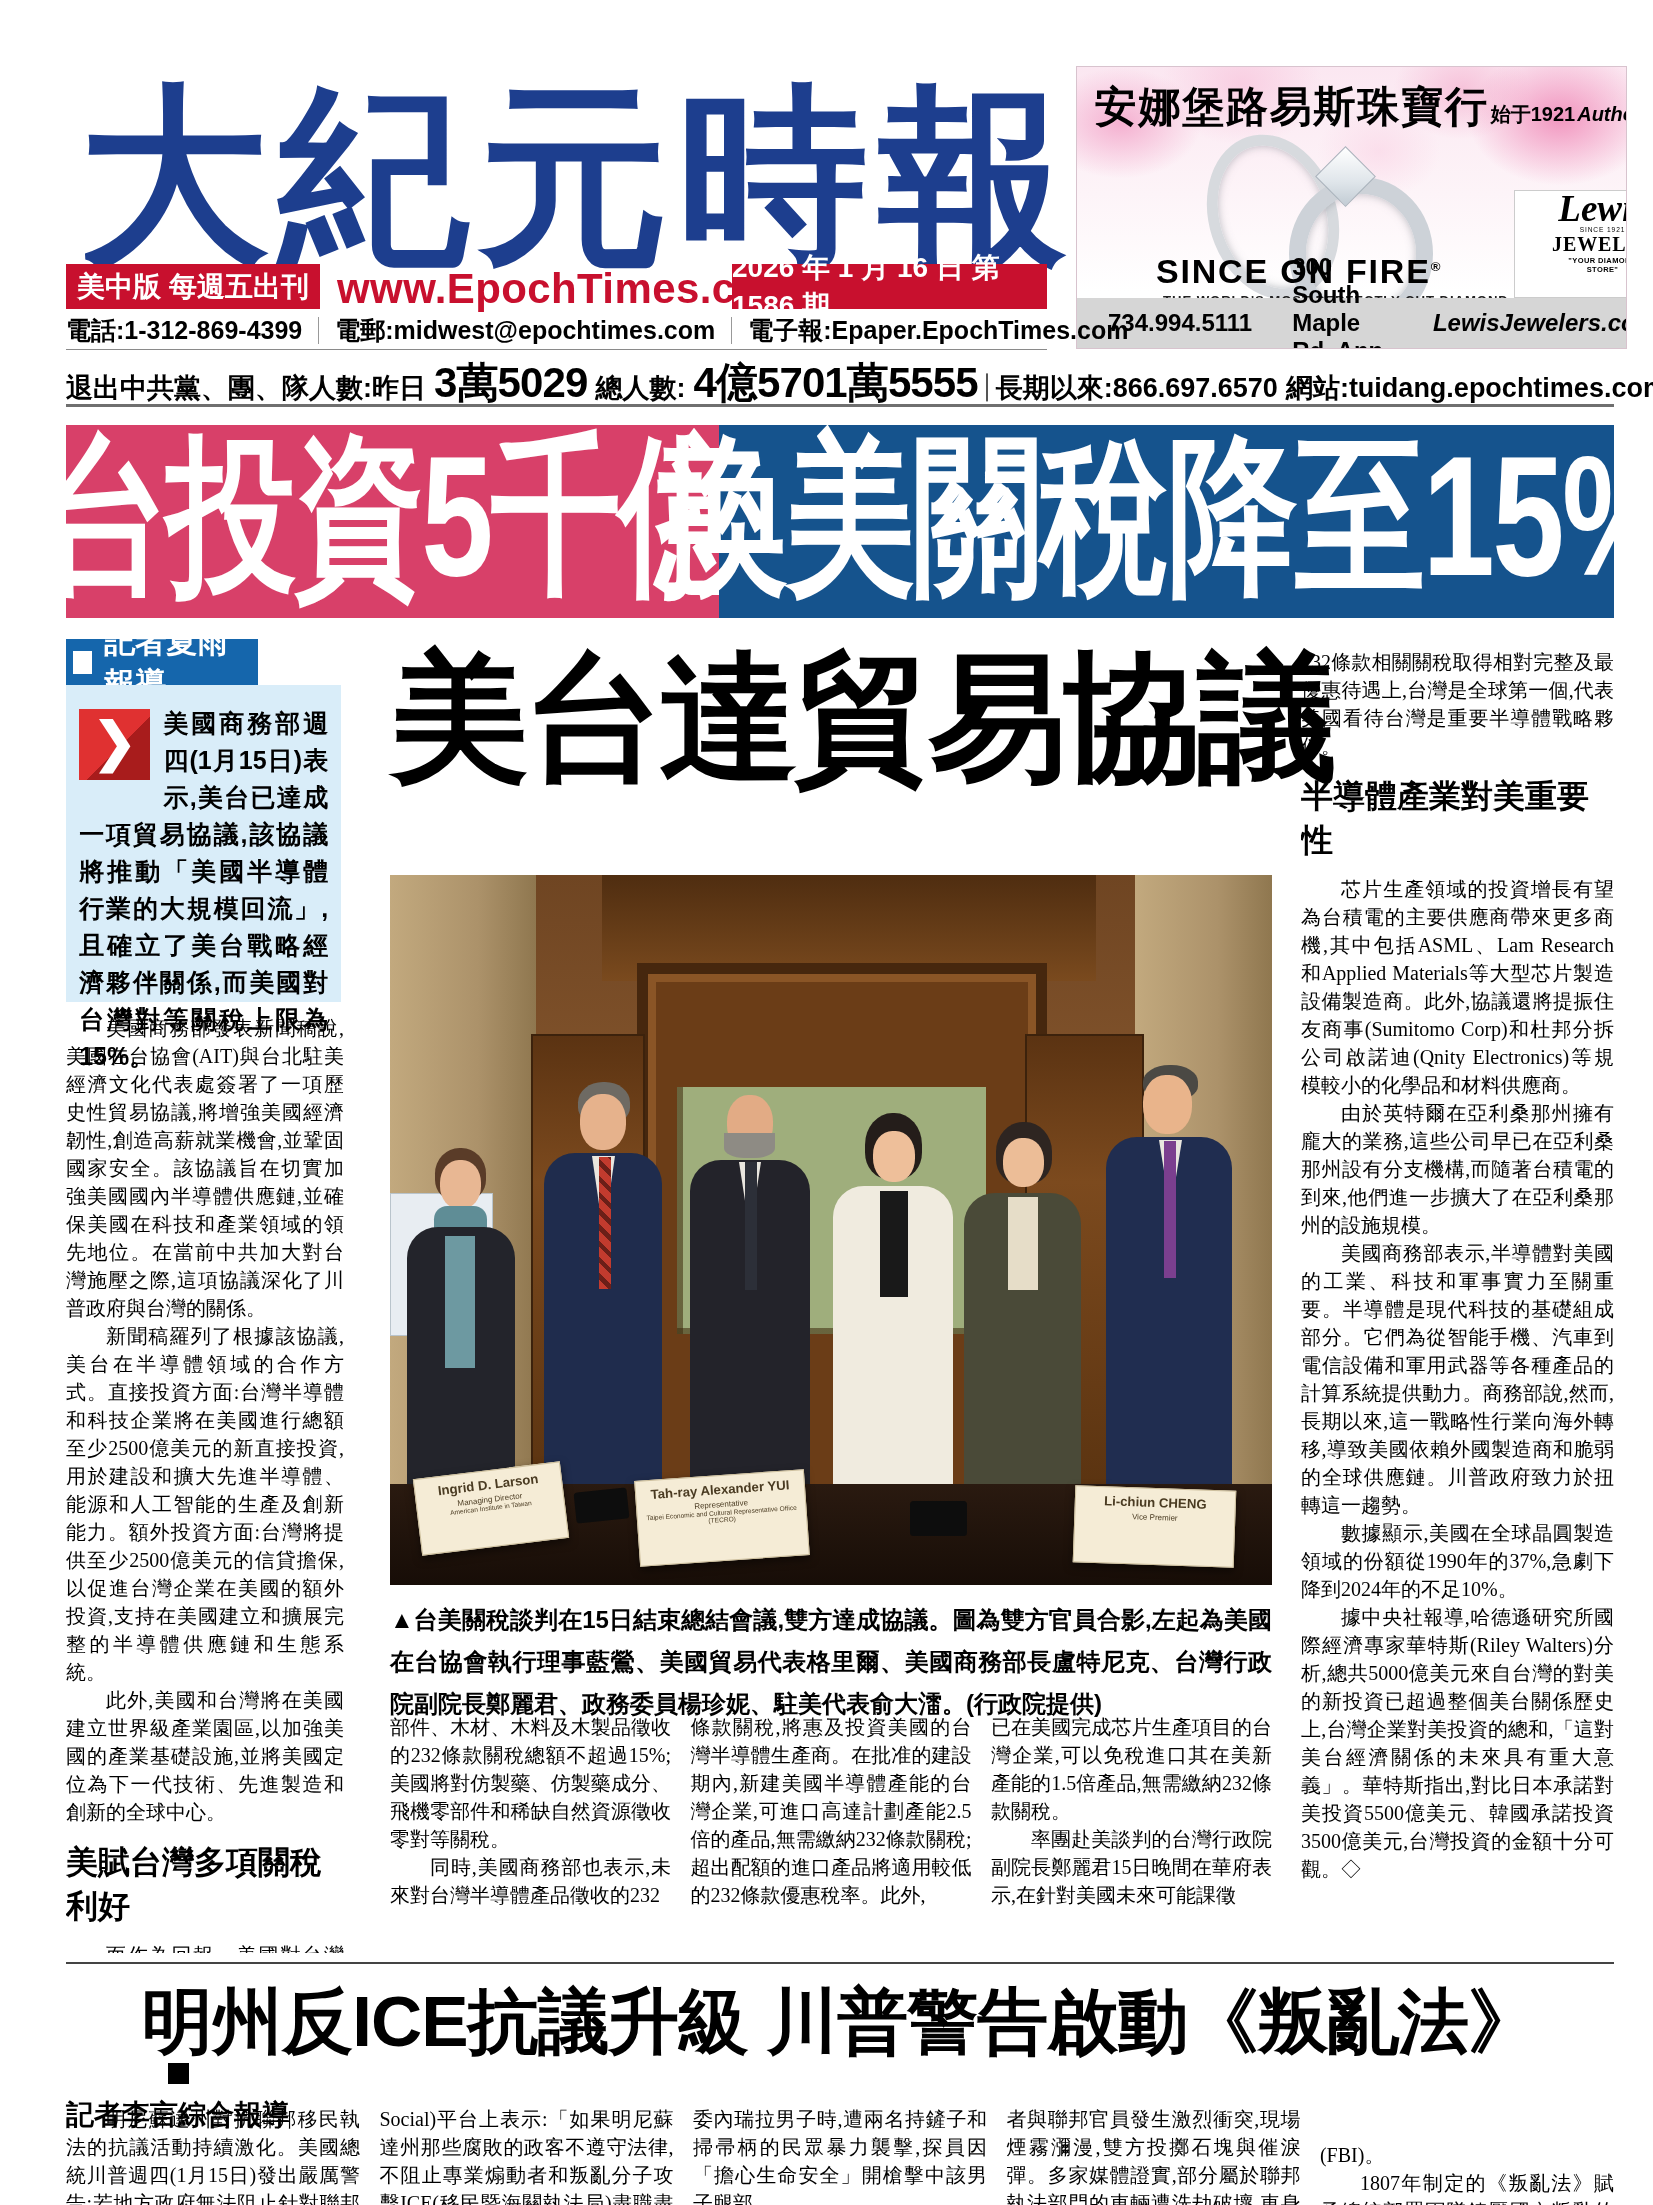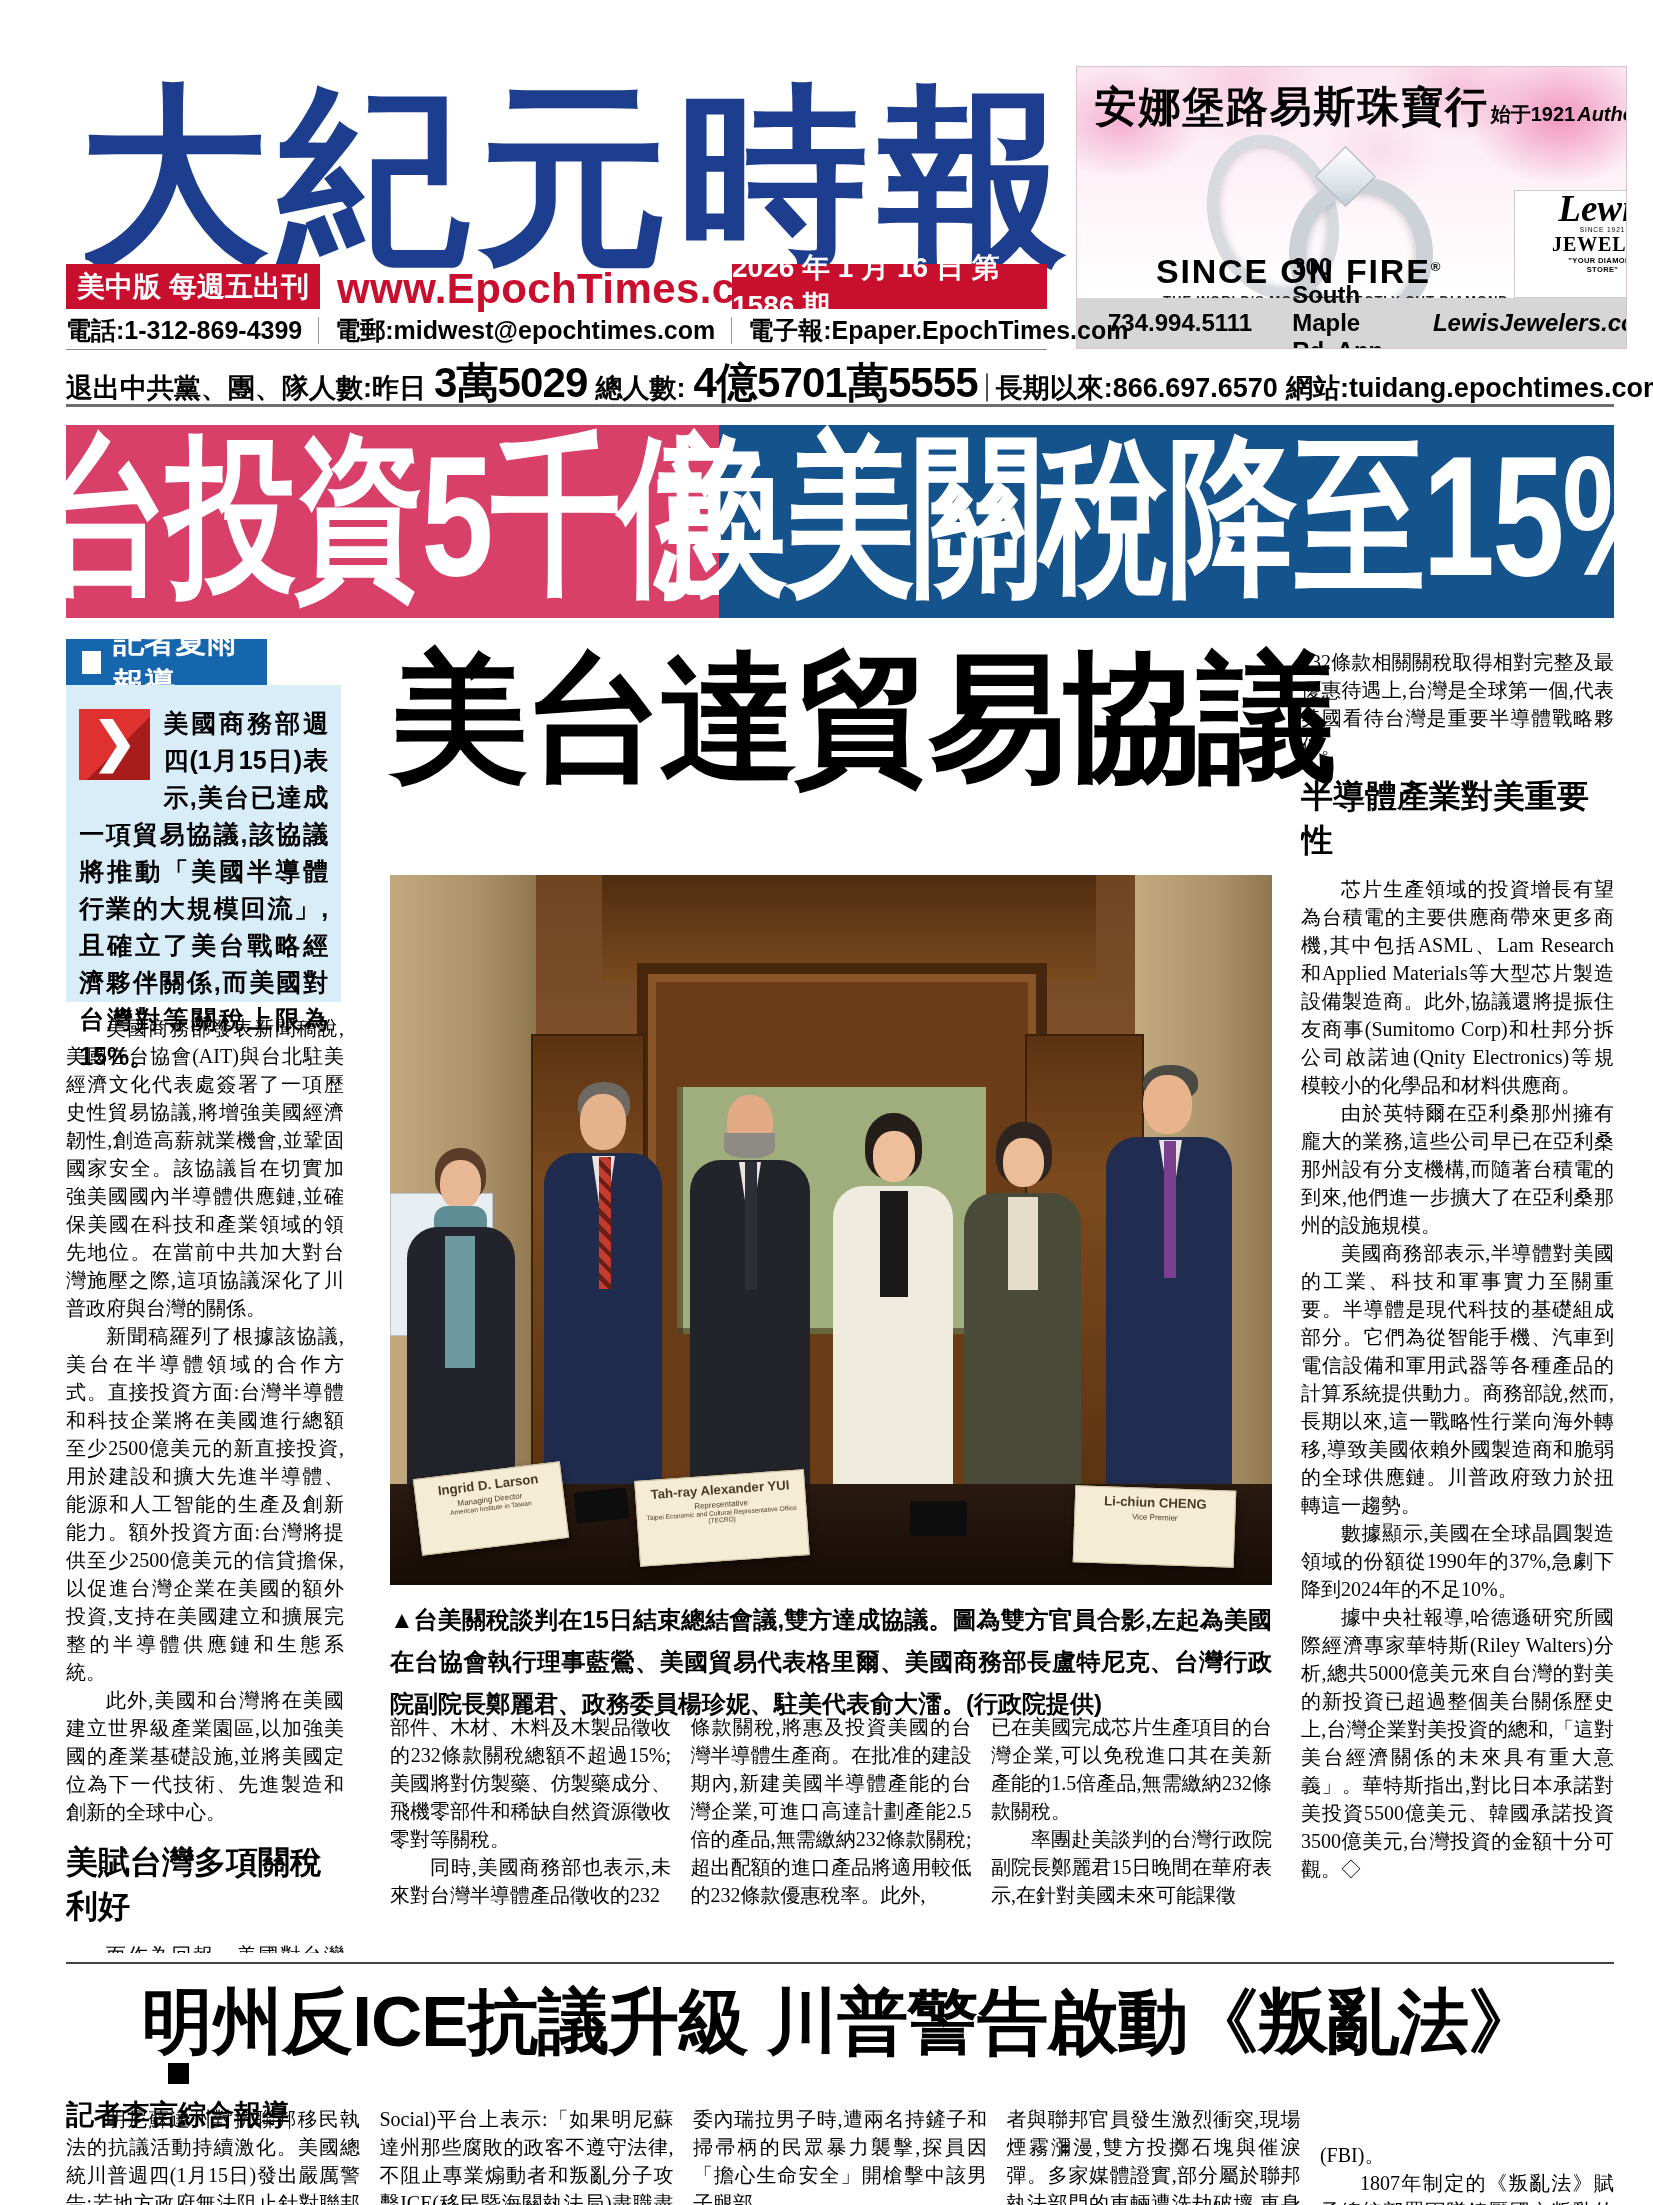--- a/index.html
+++ b/index.html
@@ -39,21 +39,21 @@
   .lewisbox{background:rgba(255,255,255,.92);border:0.4px solid #ccc;text-align:center;padding-left:37px;}
   .lewis-script{font-family:"Liberation Serif", serif;font-style:italic;font-weight:bold;font-size:37px;line-height:35px;}
   .lewis-jew{font-family:"Liberation Serif", serif;font-weight:bold;font-size:20px;letter-spacing:0.9px;line-height:23px;}
   .lewis-tag{font-size:7.5px;font-weight:bold;letter-spacing:0.4px;}
   .lewis-since{font-size:6.6px;letter-spacing:0.9px;}
   .jewelbar{background:#d6d6d6;display:flex;align-items:center;gap:40px;font-weight:bold;font-size:24px;padding-left:31px;}
   
   .banner span{display:block;color:#fff;font-weight:900;font-size:130px;line-height:139px;
                letter-spacing:-2.6px;transform:scaleY(1.32);transform-origin:center top;white-space:nowrap;text-align:center;}
   
-  .repbar{background:#1566ac;color:#fff;font-weight:bold;font-size:31px;display:flex;align-items:center;gap:12.3px;padding-left:16px;}
+  .repbar{background:#1566ac;color:#fff;font-weight:bold;font-size:31px;display:flex;align-items:center;gap:12.3px;padding-left:7px;}
   .repbar .sq{width:23px;height:23px;background:#fff;display:inline-block;}
   .introbox{background:#d9edf9;padding:20px 13.2px 13.2px 13.2px;}
   .introbox .txt{font-size:25px;line-height:37px;font-weight:bold;text-align:justify;}
   .arrowicon{float:left;width:71px;height:71px;background:linear-gradient(135deg,#e03131 55%,#a81c1c 55%);
              margin:4.4px 13.2px 4.4px 0;display:flex;align-items:center;justify-content:center;}
   .arrowicon span{color:#fff;font-size:53px;font-weight:900;line-height:53px;transform:translateY(-3.5px);}
   .bigheadline{font-weight:900;font-size:139px;line-height:146px;letter-spacing:-4.4px;white-space:nowrap;
                transform:scaleY(1.5);transform-origin:top left;}
   .subhead{font-weight:900;font-size:32px;margin:15px 0 11.5px 0;font-family:"Liberation Sans",sans-serif;}
   .caption{font-size:24px;line-height:42px;font-weight:bold;text-align:justify;}

